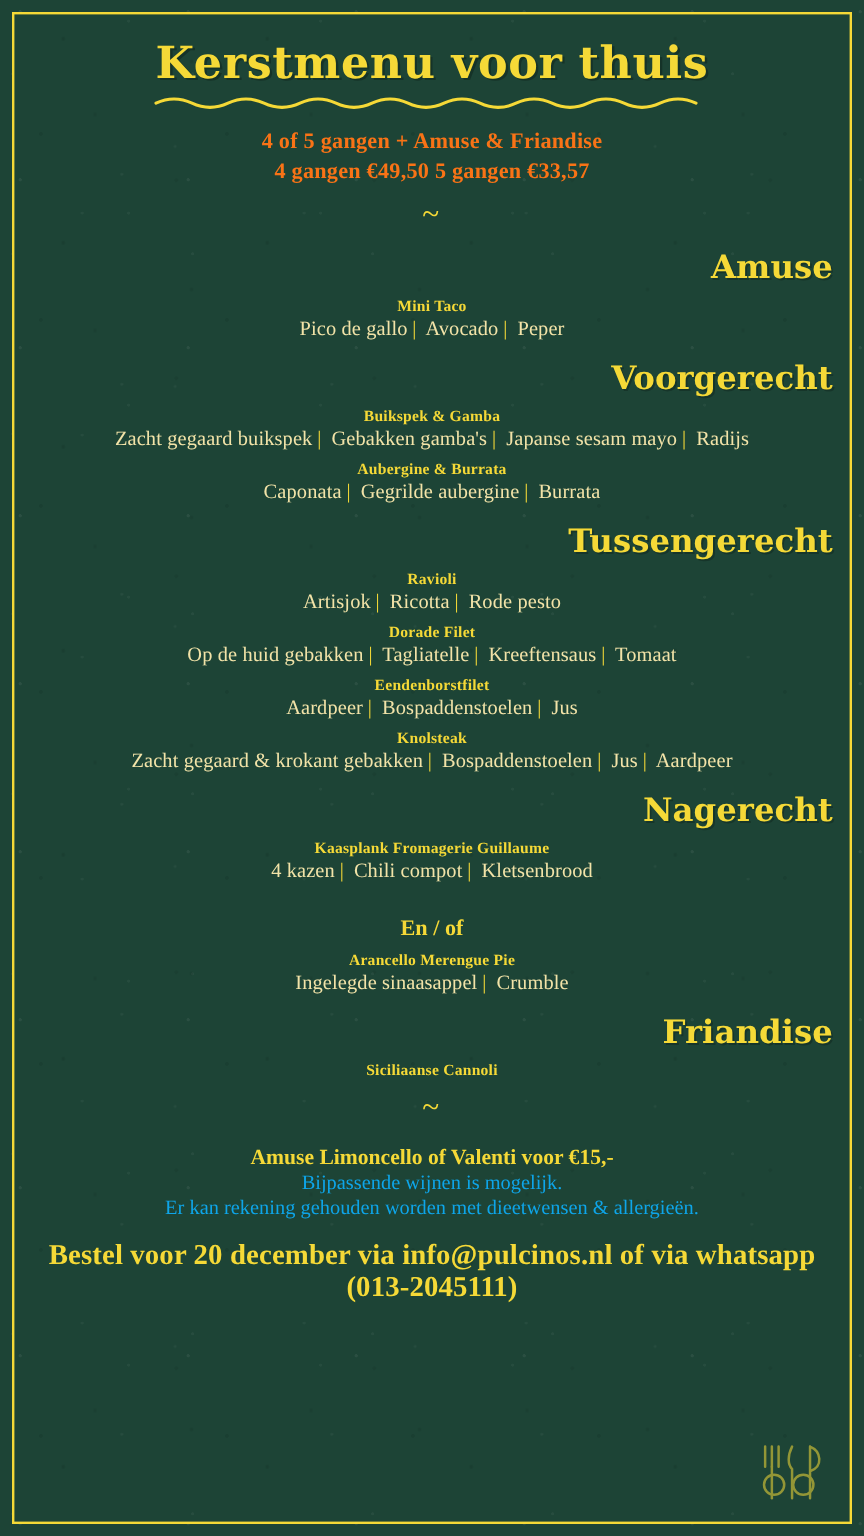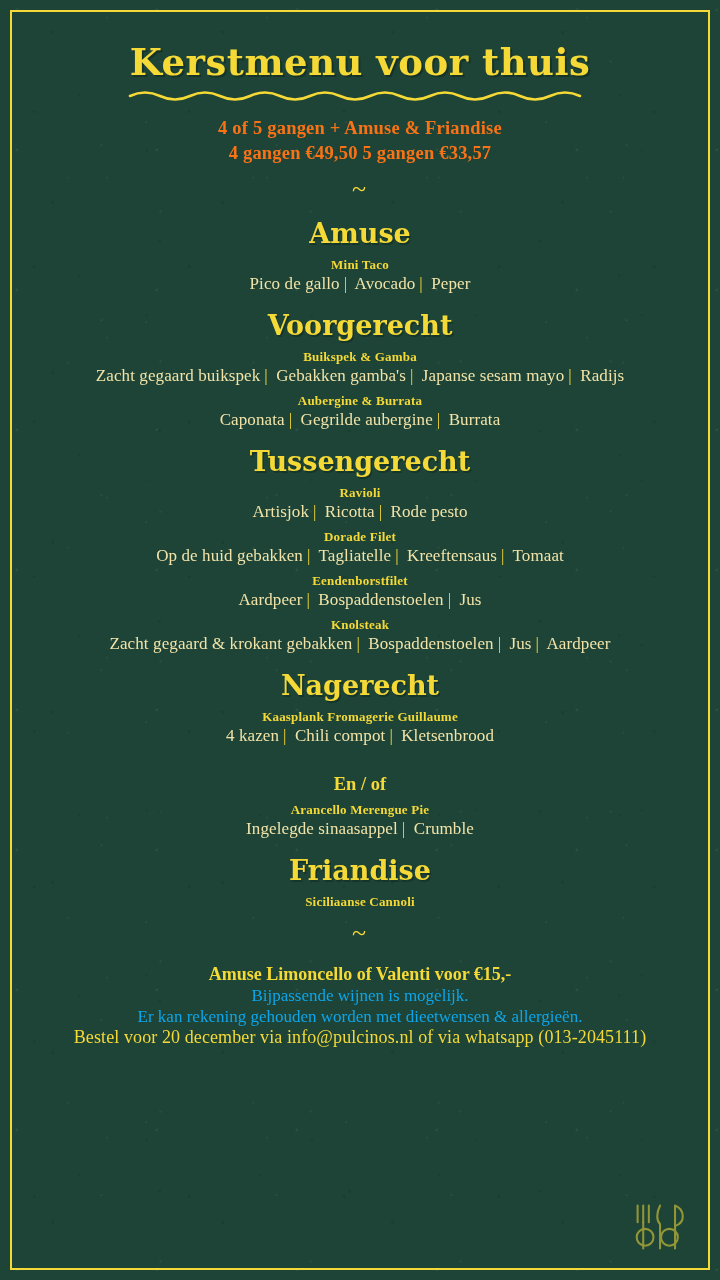--- a/index.html
+++ b/index.html
@@ -41,21 +41,21 @@
     left: 10px;
     top: 10px;
     right: 10px;
     bottom: 10px;
     border: 2px solid #f5d937;
     pointer-events: none;
   }
   .page {
     position: relative;
     z-index: 3;
-    padding: 26px 26px 10px;
+    padding: 16px 26px 10px;
     box-sizing: border-box;
     text-align: center;
   }
   .title {
     font-family: "DejaVu Serif", serif;
     font-weight: bold;
     font-size: 37px;
     letter-spacing: .5px;
     color: #f5d937;
     margin: 14px 0 4px;
@@ -78,20 +78,21 @@
     margin: 10px 0 6px;
     letter-spacing: 2px;
   }
   .section-head {
     font-family: "DejaVu Serif", serif;
     font-weight: bold;
     font-size: 27px;
     margin: 16px 0 8px;
     color: #f5d937;
     text-shadow: 1.5px 1.5px 0 rgba(0,0,0,.22);
+    text-align: right;
   }
   .dish {
     font-size: 13px;
     font-weight: bold;
     margin-top: 7px;
     letter-spacing: .2px;
   }
   .desc {
     font-size: 17px;
     margin-top: 1px;
@@ -113,22 +114,23 @@
   .footer .fline1 {
     font-size: 18px;
     font-weight: bold;
   }
   .footer .fline {
     font-size: 17px;
     color: #0ea5e9;
     margin-top: 1px;
   }
   .order {
-    font-size: 18px;
-    font-weight: normal;
+    font-size: 24px;
+    font-weight: bold;
+    margin-top: 16px;
     letter-spacing: .1px;
   }
   .logo {
     position: absolute;
     right: 26px;
     bottom: 24px;
     width: 66px;
     height: 58px;
     opacity: .55;
     z-index: 4;

